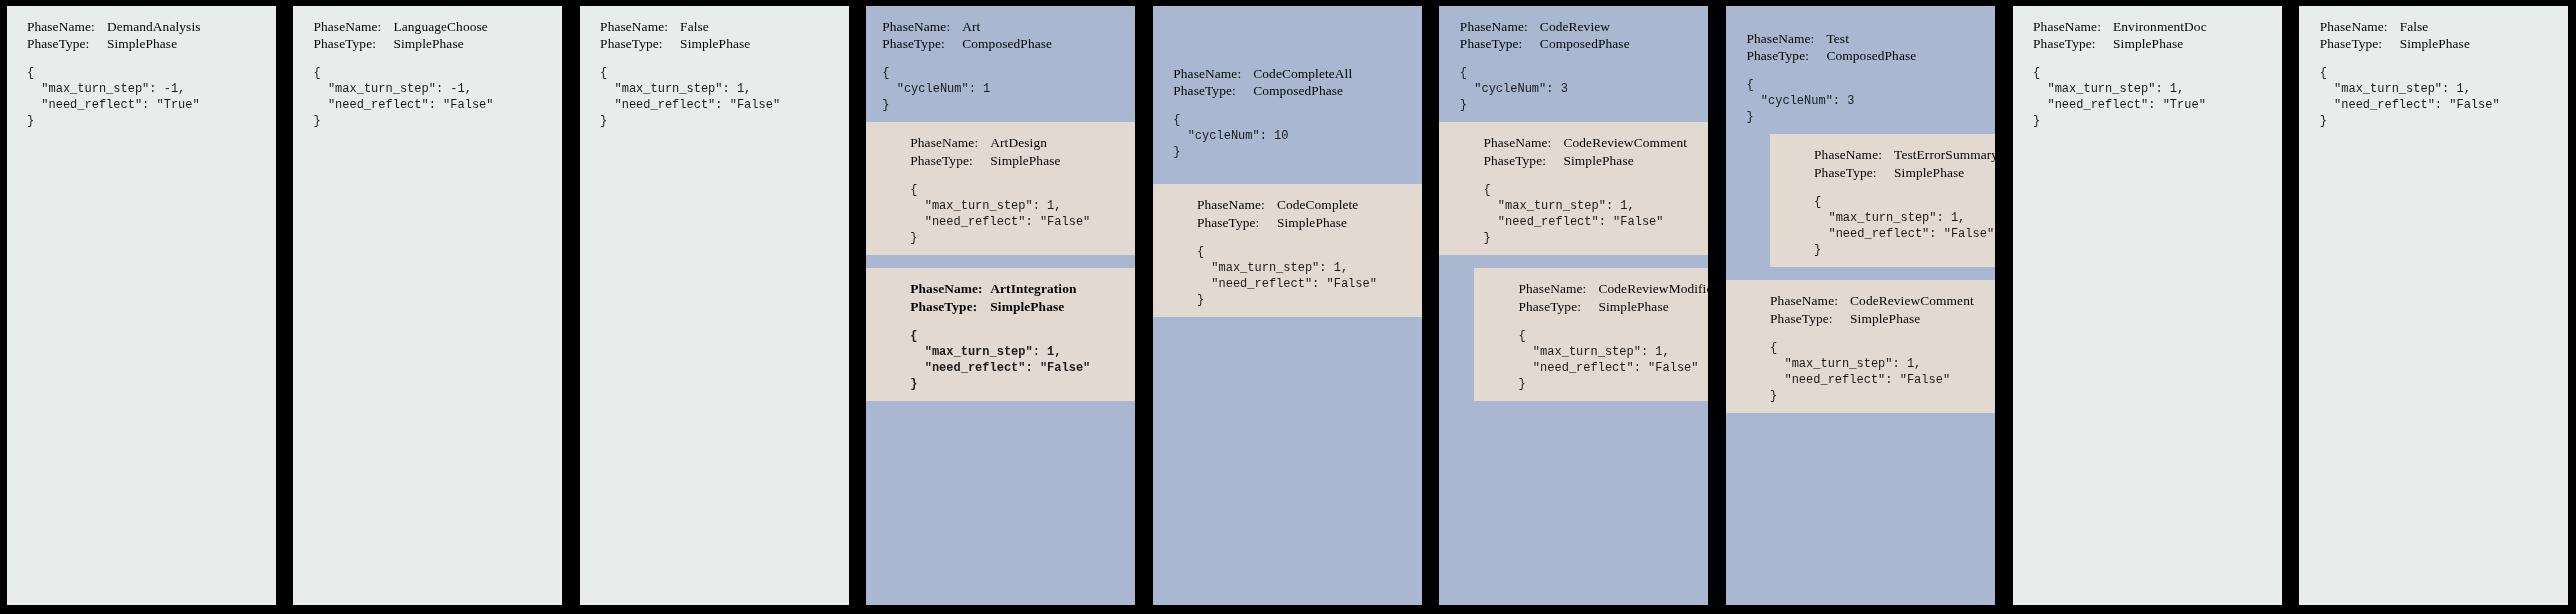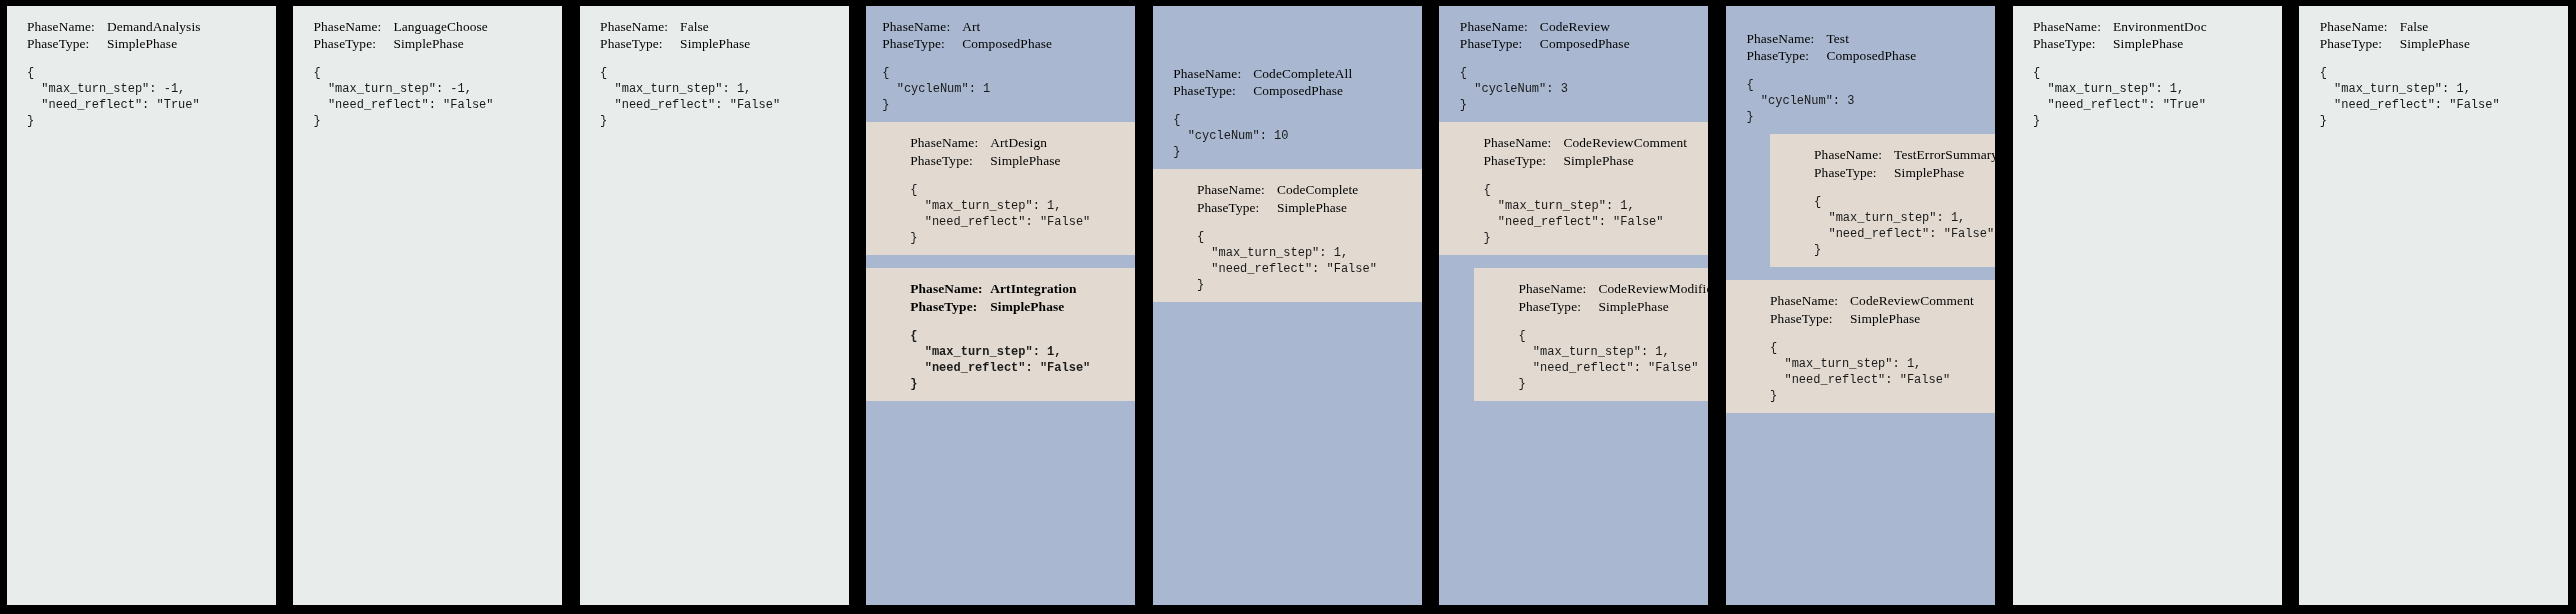--- a/index.html
+++ b/index.html
@@ -143,21 +143,21 @@
       <div class="gap-blue" style="flex: 1 1 auto;"></div>
     </div>
     <div class="column">
       <div class="block composed fixed" style="flex: 0 0 108px; margin-top: 47px;">
         <div class="meta"><span class="key">PhaseName:</span><span class="val">CodeCompleteAll</span></div>
         <div class="meta"><span class="key">PhaseType:</span><span class="val">ComposedPhase</span></div>
         <pre class="json">{
   "cycleNum": 10
 }</pre>
       </div>
-      <div class="block sub fixed" style="flex: 0 0 105px;">
+      <div class="block sub fixed" style="flex: 0 0 105px; margin-top: 15px;">
         <div class="meta"><span class="key">PhaseName:</span><span class="val">CodeComplete</span></div>
         <div class="meta"><span class="key">PhaseType:</span><span class="val">SimplePhase</span></div>
         <pre class="json">{
   "max_turn_step": 1,
   "need_reflect": "False"
 }</pre>
       </div>
       <div class="gap-blue" style="flex: 1 1 auto;"></div>
     </div>
     <div class="column">

